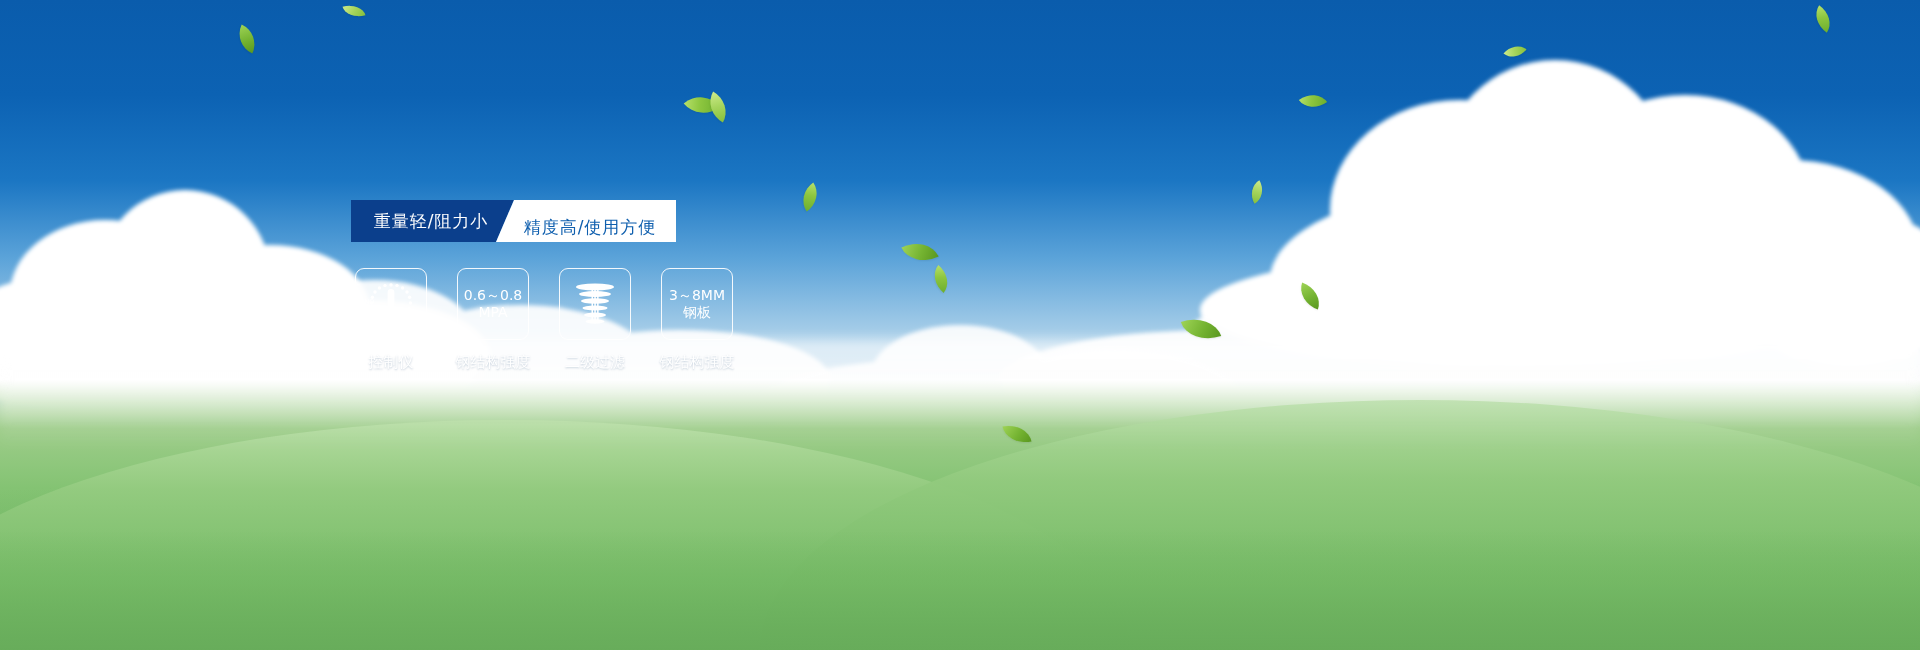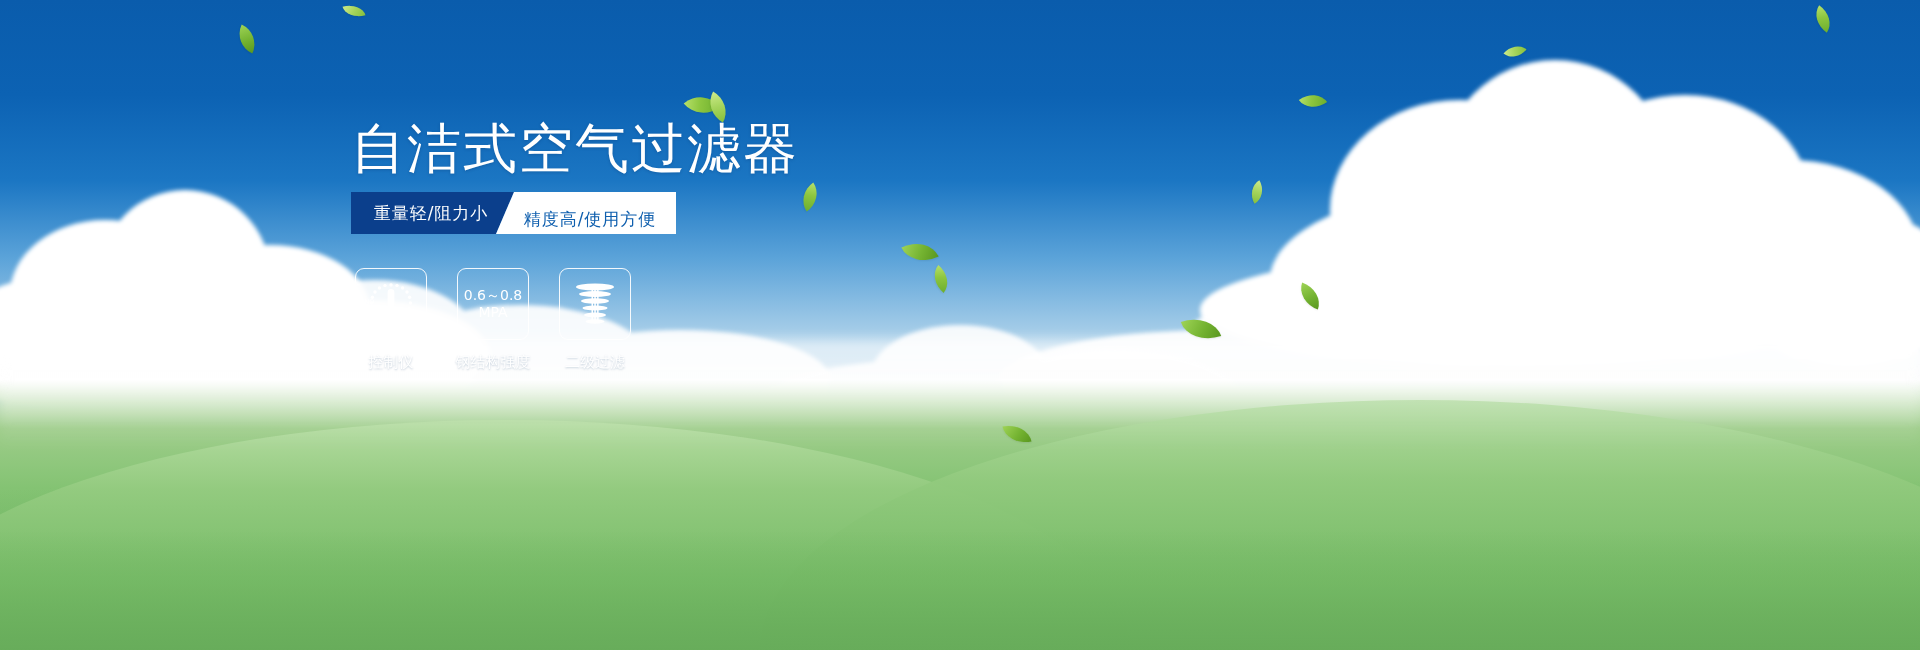--- a/index.html
+++ b/index.html
@@ -68,21 +68,21 @@
   .content{ position:absolute; left:0; top:0; width:1920px; height:650px; }
 
   .title{
     position:absolute; left:351px; top:119px;
     font-size:54px; line-height:60px; color:#ffffff; letter-spacing:2px;
     font-weight:300; white-space:nowrap;
     font-family:"DejaVu Sans","Liberation Sans",sans-serif;
     text-shadow:0 1px 3px rgba(0,40,90,.25);
   }
 
-  .badges{ position:absolute; left:351px; top:192px; height:42px; display:flex; }
+  .badges{ position:absolute; left:351px; top:200px; height:42px; display:flex; }
   .badge{
     height:42px; display:flex; align-items:center; justify-content:center;
     font-size:17px; letter-spacing:1px; white-space:nowrap;
     font-family:"DejaVu Sans","Liberation Sans",sans-serif;
   }
   .badge.dark{
     background:#0b3f8c; color:#fff; padding:0 20px 0 17px; width:163px;
     clip-path:polygon(0 0, 100% 0, calc(100% - 18px) 100%, 0 100%);
   }
   .badge.light{
@@ -181,21 +181,20 @@
   <div class="leaf dark" style="left:1184px; top:316px; width:34px; height:26px; transform:rotate(-18deg);"></div>
   <div class="leaf lite" style="left:1248px; top:184px; width:18px; height:16px; transform:rotate(60deg);"></div>
   <div class="leaf" style="left:1302px; top:92px;  width:22px; height:18px; transform:rotate(-35deg);"></div>
   <div class="leaf dark" style="left:1298px; top:286px; width:24px; height:20px; transform:rotate(20deg);"></div>
   <div class="leaf lite" style="left:1506px; top:44px;  width:18px; height:15px; transform:rotate(-50deg);"></div>
   <div class="leaf" style="left:1812px; top:10px;  width:22px; height:18px; transform:rotate(35deg);"></div>
   <div class="leaf dark" style="left:1004px; top:424px; width:26px; height:20px; transform:rotate(-10deg);"></div>
 
   <div class="content">
 
-    <h1 class="title">自洁式空气过滤器</h1>
 
     <div class="badges">
       <div class="badge dark">重量轻/阻力小</div>
       <div class="badge light">精度高/使用方便</div>
     </div>
 
     <div class="features">
 
       <div class="feature">
         <div class="fbox">
@@ -249,17 +248,26 @@
               <ellipse cx="25" cy="42.5" rx="9.5" ry="2.2"></ellipse>
               <rect x="21.5" y="6" width="1.5" height="38"></rect>
               <rect x="24.3" y="6" width="1.5" height="38"></rect>
               <rect x="27.1" y="6" width="1.5" height="38"></rect>
             </g>
           </svg>
         </div>
         <div class="flabel">二级过滤</div>
       </div>
 
+      <div class="feature">
+        <div class="fbox">
+          <div class="ftext">
+            <span>3～8MM</span>
+            <span class="l2">钢板</span>
+          </div>
+        </div>
+        <div class="flabel">钢结构强度</div>
+      </div>
 
 
     </div>
   </div>
 </div>
 
 </body></html>

